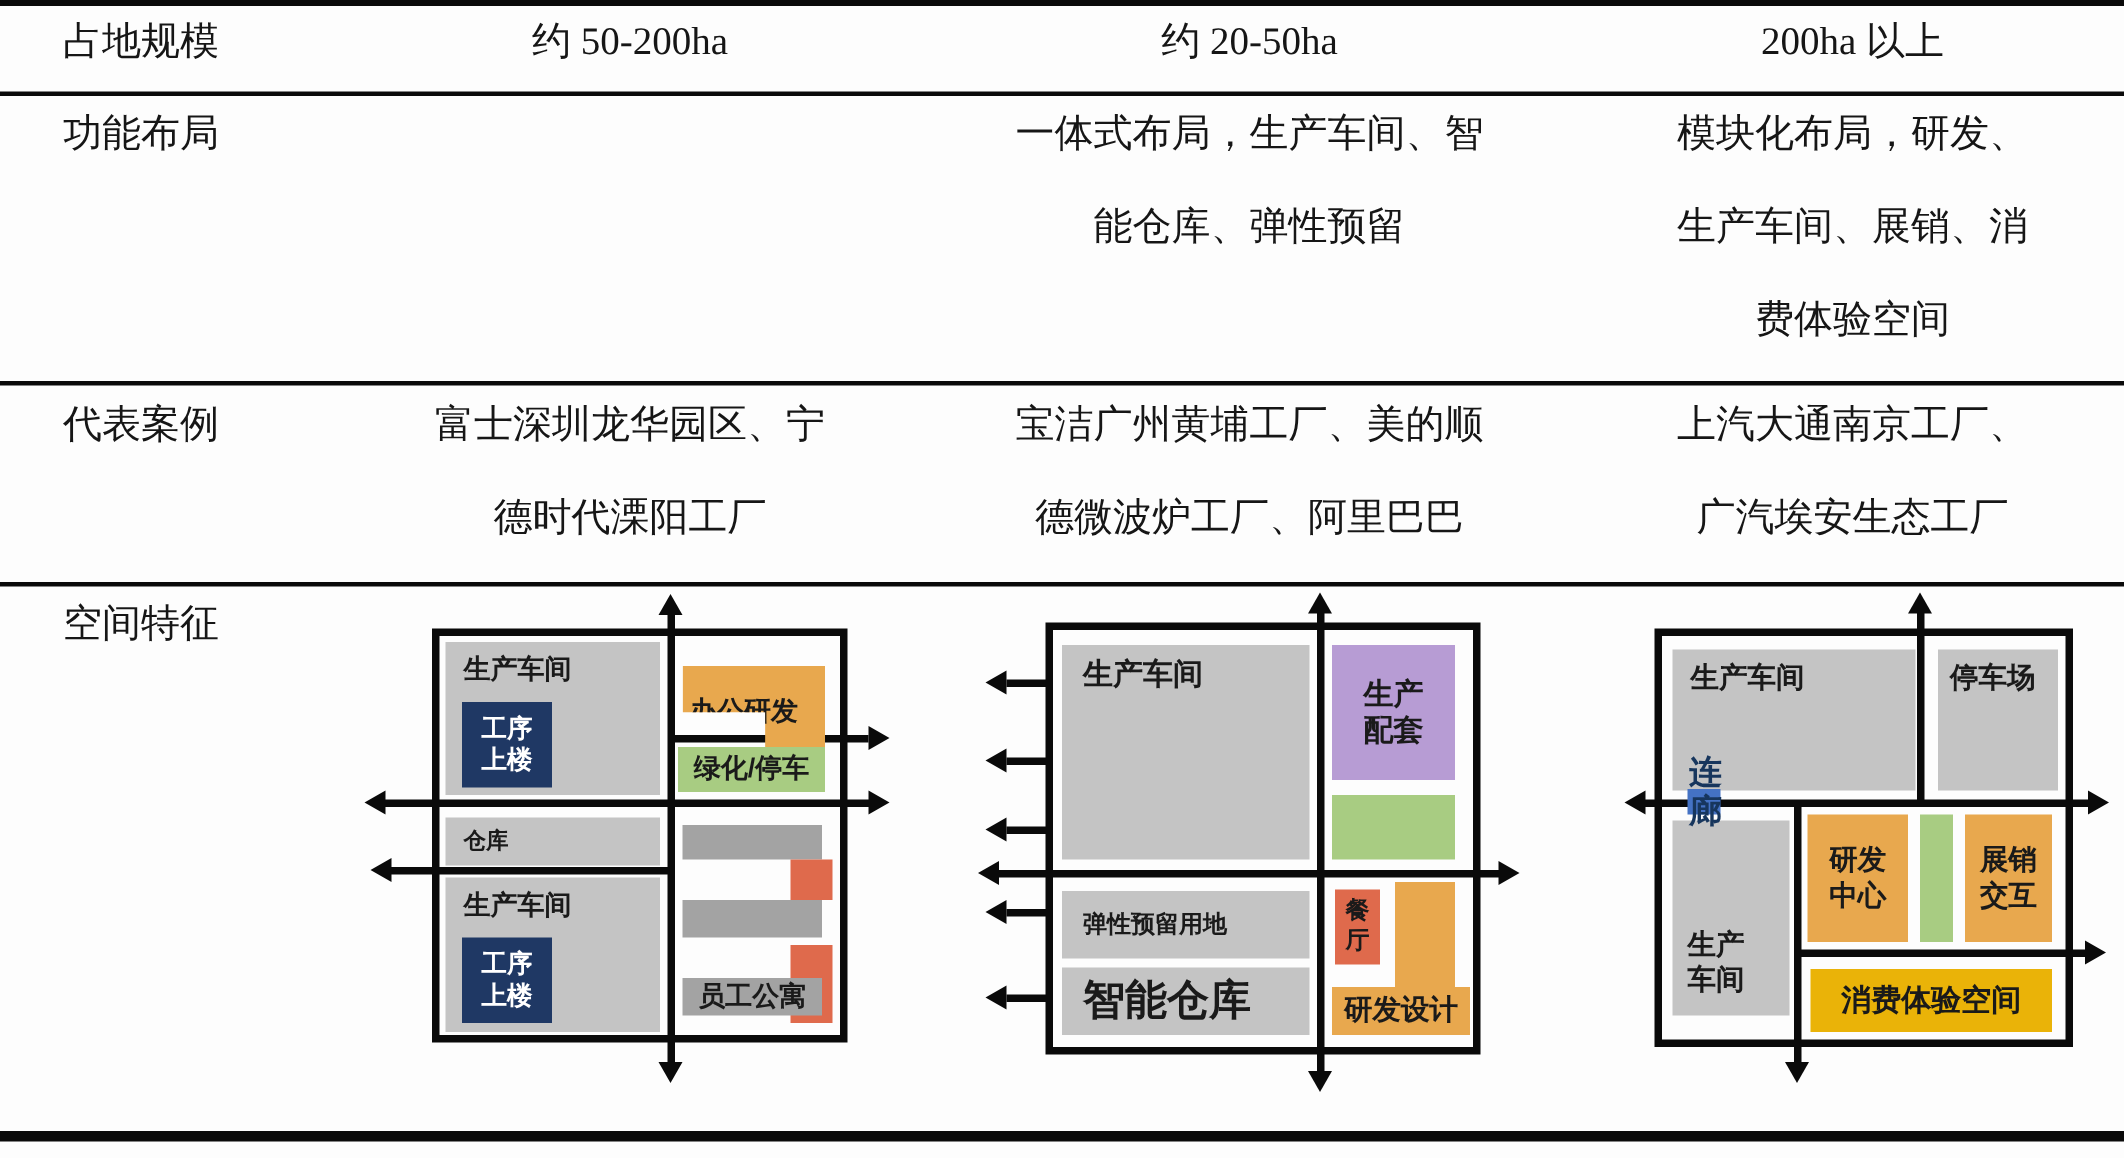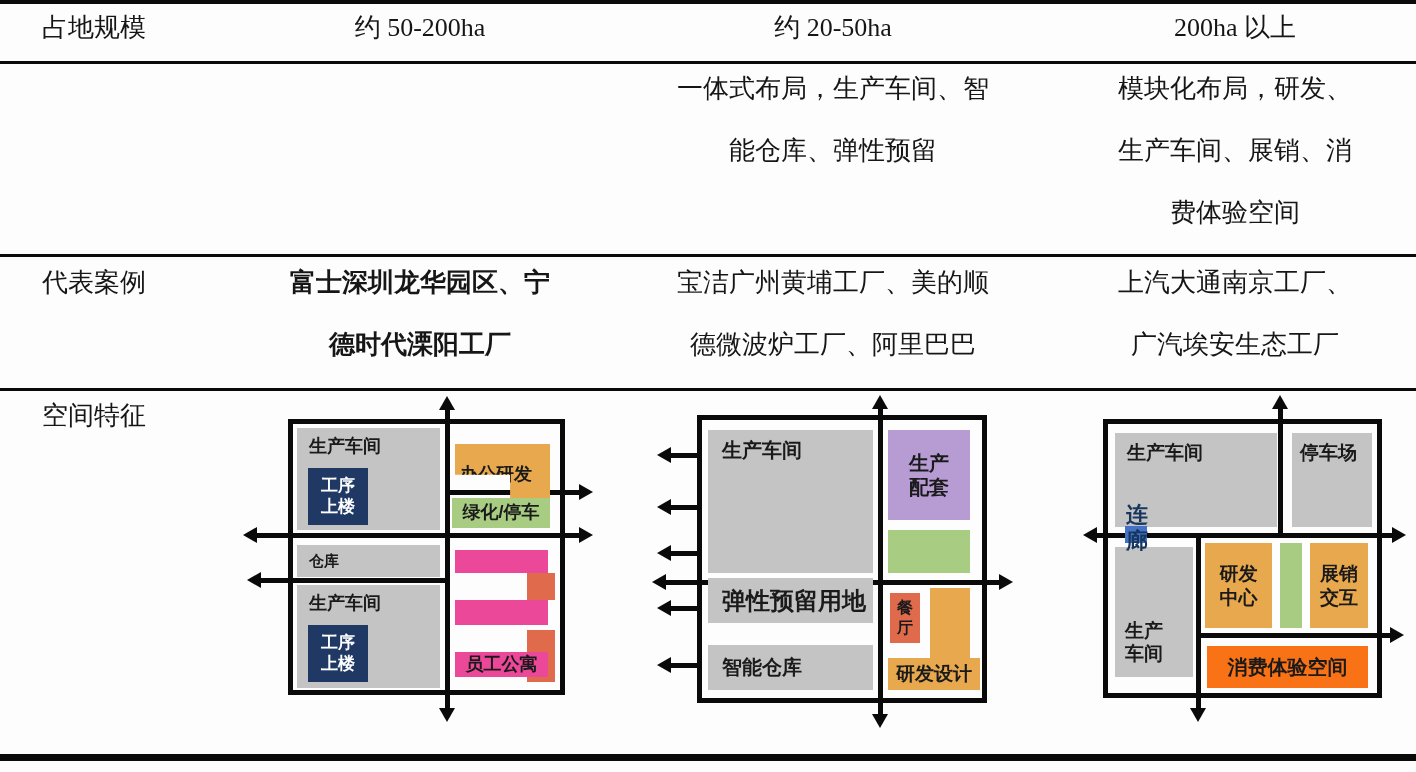--- a/index.html
+++ b/index.html
@@ -18,24 +18,24 @@
   .ah-down{border-left:8px solid transparent;border-right:8px solid transparent;border-top:14px solid #0a0a0a;}
   .ah-left{border-top:8px solid transparent;border-bottom:8px solid transparent;border-right:14px solid #0a0a0a;}
   .ah-right{border-top:8px solid transparent;border-bottom:8px solid transparent;border-left:14px solid #0a0a0a;}
   .blk{position:absolute;box-sizing:border-box;font-family:"Liberation Sans", sans-serif;
        font-weight:700;color:#1a1a1a;text-align:right;}
   .blk .t{white-space:pre-line;line-height:1.22;}
   .gray{background:#c4c4c4;}
   .navy{background:#1f3864;color:#ffffff;}
   .orange{background:#e8a84e;}
   .green{background:#a8cc82;}
-  .teal{background:#ec4899;}
+  .teal{background:#a3a3a3;}
   .red{background:#df6a4c;}
   .purple{background:#b79cd4;}
-  .lpurple{background:#f97316;}
+  .lpurple{background:#eab308;}
   .bluepatch{position:absolute;background:#4472c4;}
   .cc{display:flex;align-items:center;justify-content:center;text-align:center;}
   .tl{display:flex;align-items:flex-start;justify-content:flex-start;}
   .cl{display:flex;align-items:center;}
   .bl{display:flex;align-items:flex-end;}
 </style>
 </head>
 <body>
 
 <div class="page">
@@ -44,28 +44,29 @@
   <div class="hrule" style="top:61px;height:3px;"></div>
   <div class="hrule" style="top:254px;height:3px;"></div>
   <div class="hrule" style="top:388px;height:3px;"></div>
   <div class="hrule" style="top:754px;height:7px;"></div>
 
   <div class="cell r1" style="left:42px;top:6px;width:190px;">占地规模</div>
   <div class="cell r1 c" style="left:230px;top:6px;width:380px;">约 50-200ha</div>
   <div class="cell r1 c" style="left:610px;top:6px;width:446px;">约 20-50ha</div>
   <div class="cell r1 c" style="left:1057px;top:6px;width:356px;">200ha 以上</div>
 
+  <div class="cell r23" style="left:42px;top:58px;width:190px;">功能布局</div>
   <div class="cell r23 c" style="left:610px;top:58px;width:446px;">一体式布局，生产车间、智
 能仓库、弹性预留</div>
   <div class="cell r23 c" style="left:1057px;top:58px;width:356px;">模块化布局，研发、
 生产车间、展销、消
 费体验空间</div>
 
   <div class="cell r23" style="left:42px;top:252px;width:190px;">代表案例</div>
-  <div class="cell r23 c" style="left:230px;top:252px;width:380px;font-weight:bold;">富士深圳龙华园区、宁
+  <div class="cell r23 c" style="left:230px;top:252px;width:380px;">富士深圳龙华园区、宁
 德时代溧阳工厂</div>
   <div class="cell r23 c" style="left:610px;top:252px;width:446px;">宝洁广州黄埔工厂、美的顺
 德微波炉工厂、阿里巴巴</div>
   <div class="cell r23 c" style="left:1057px;top:252px;width:356px;">上汽大通南京工厂、
 广汽埃安生态工厂</div>
 
   <div class="cell r1" style="left:42px;top:394px;width:190px;">空间特征</div>
 
   <div class="diagram" style="left:235px;top:390px;width:380px;height:345px;">
 
@@ -133,24 +134,24 @@
     <div class="road" style="left:26px;top:216px;width:27px;height:5px;"></div>
     <div class="ah ah-left" style="left:12px;top:210px;"></div>
     <div class="road" style="left:26px;top:273px;width:27px;height:5px;"></div>
     <div class="ah ah-left" style="left:12px;top:267px;"></div>
 
     <div class="box" style="left:52px;top:25px;width:290px;height:288px;"></div>
 
     <div class="blk gray tl" style="left:63px;top:40px;width:165px;height:143px;padding:8px 0 0 14px;font-size:20px;">
       <span class="t">生产车间</span>
     </div>
-    <div class="blk gray cl" style="left:63px;top:188px;width:165px;height:45px;padding-left:14px;font-size:24px;">
+    <div class="blk gray cl" style="left:63px;top:204px;width:165px;height:45px;padding-left:14px;font-size:16px;">
       <span class="t">弹性预留用地</span>
     </div>
-    <div class="blk gray cl" style="left:63px;top:255px;width:165px;height:45px;padding-left:14px;font-size:20px;">
+    <div class="blk gray cl" style="left:63px;top:255px;width:165px;height:45px;padding-left:14px;font-size:28px;">
       <span class="t">智能仓库</span>
     </div>
 
     <div class="blk purple cc" style="left:243px;top:40px;width:82px;height:90px;font-size:20px;">
       <span class="t">生产
 配套</span>
     </div>
     <div class="blk green" style="left:243px;top:140px;width:82px;height:43px;"></div>
     <div class="blk red cc" style="left:245px;top:203px;width:30px;height:50px;font-size:16px;">
       <span class="t">餐

